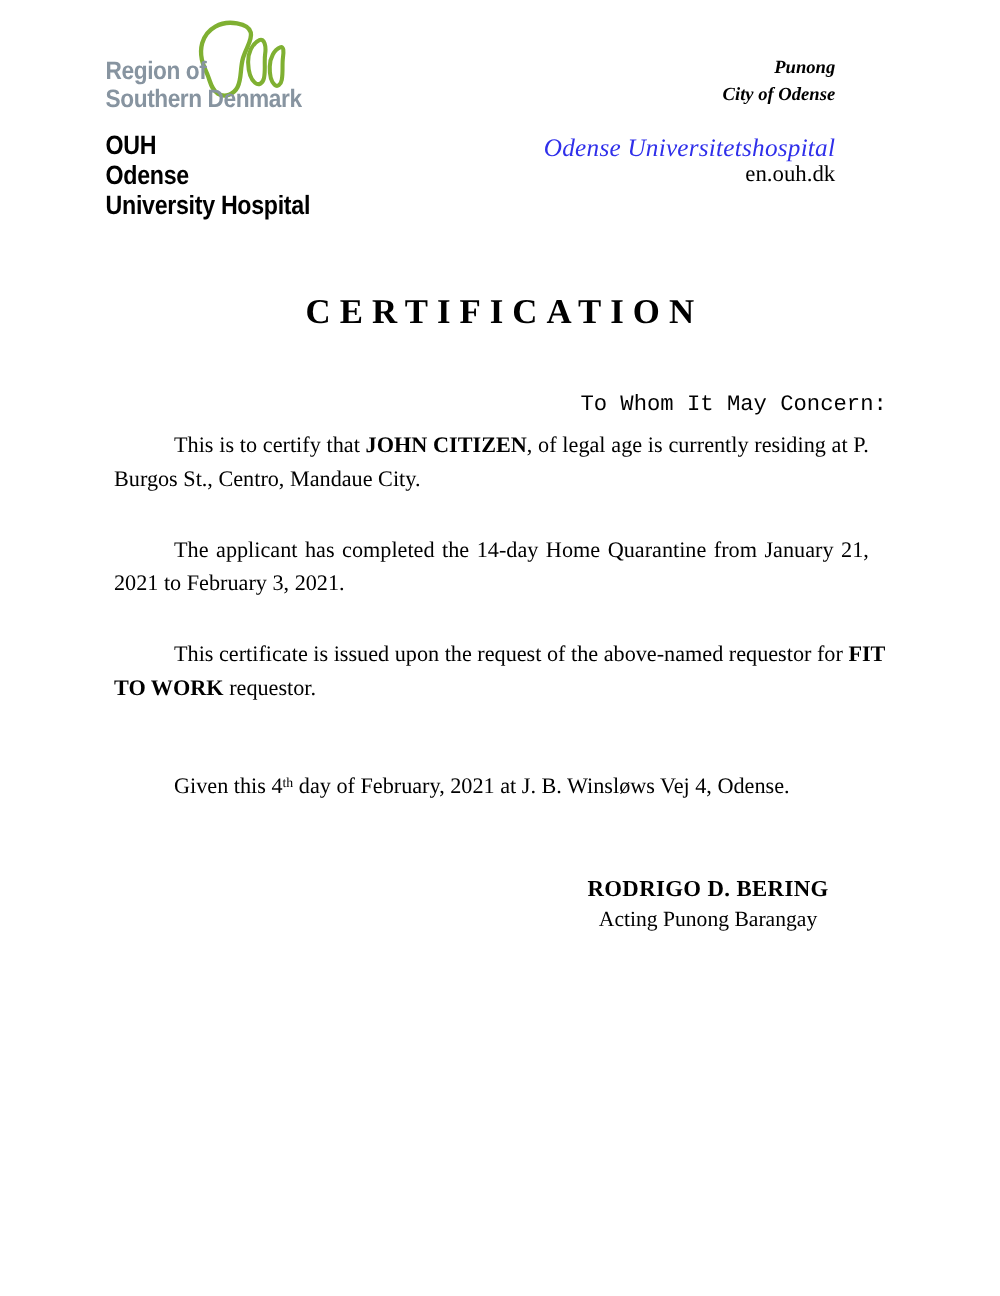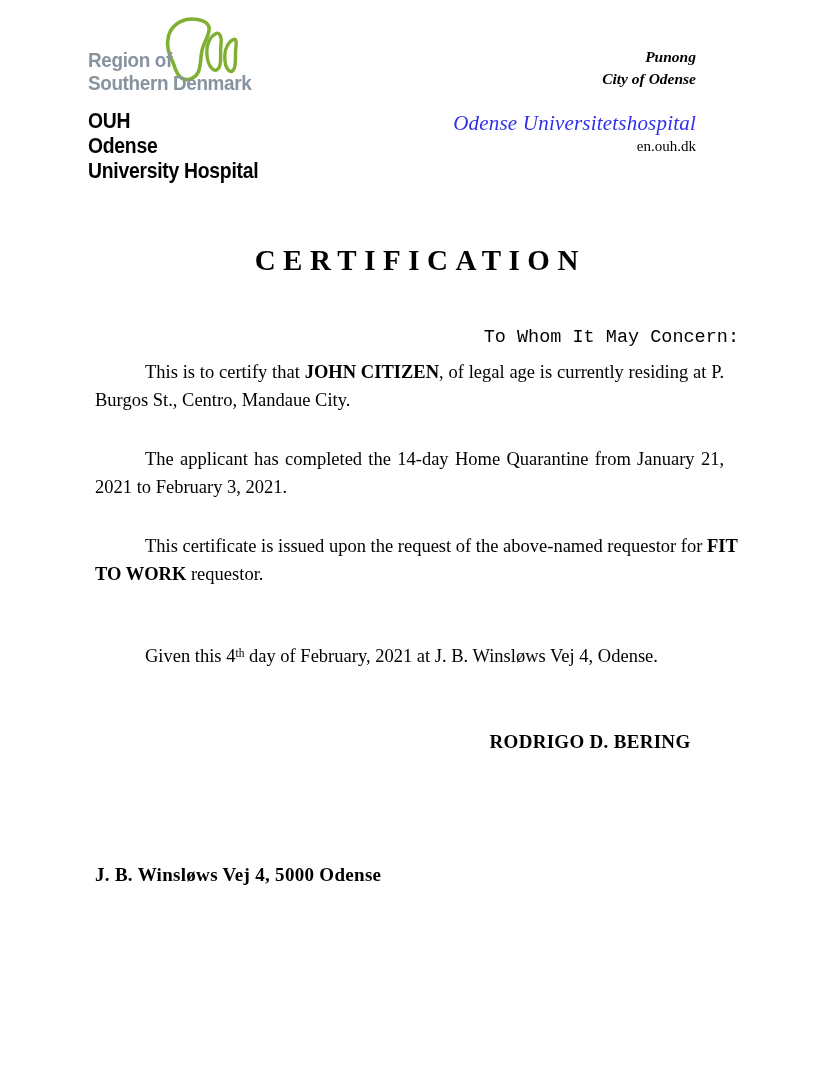--- a/index.html
+++ b/index.html
@@ -111,21 +111,21 @@
   }
   .hr-tel {
     margin-top: 1px;
     font-family: "Liberation Serif", "DejaVu Serif", serif;
     font-weight: bold;
     font-size: 13.5px;
     line-height: 19px;
   }
   .hr-web {
     font-family: "Liberation Serif", "DejaVu Serif", serif;
-    font-size: 15px;
+    font-size: 19px;
     line-height: 20px;
   }
 
   
   .doc-title {
     position: absolute;
     left: 0;
     top: 244px;
     width: 833px;
     text-align: center;
@@ -283,17 +283,17 @@
 
     <p class="para">The applicant has completed the 14-day Home Quarantine from January 21, 2021 to February 3, 2021.</p>
 
     <p class="para-last"><span>This certificate is issued upon the request of the above-named requestor for </span><b>FIT TO WORK</b><span> requestor.</span></p>
   </div>
 
   <div class="given-line"><span>Given this 4</span><sup class="ord">th</sup><span> day of February, 2021 at J. B. Winsløws Vej 4, Odense.</span></div>
 
   <div class="signature">
     <div class="sig-name">RODRIGO D. BERING</div>
+    <div class="sig-role">Acting Punong Barangay</div>
   </div>
 
-  <div class="footer-address">J. B. Winsløws Vej 4, 5000 Odense</div>
 
 </div>
 
 </body></html>

